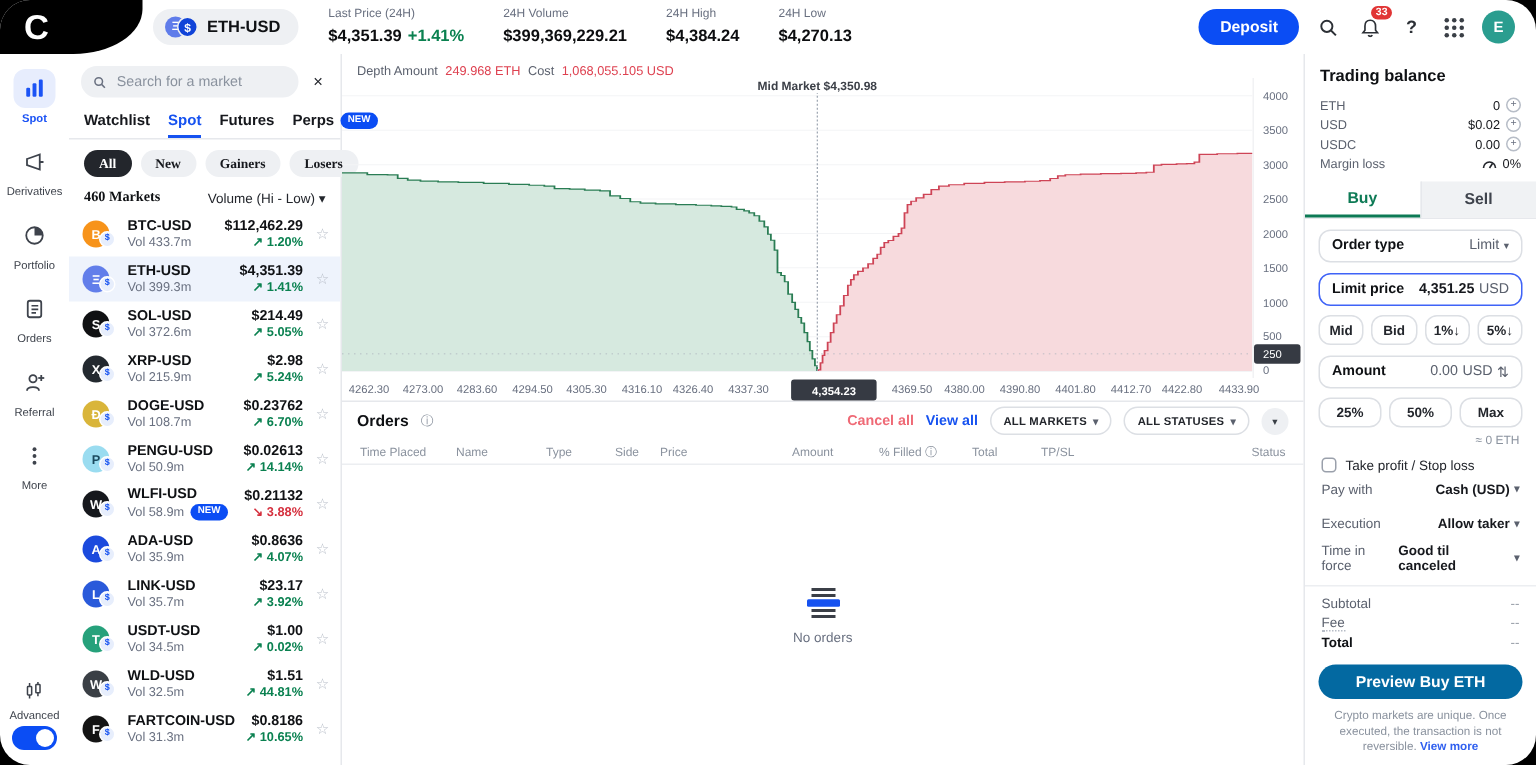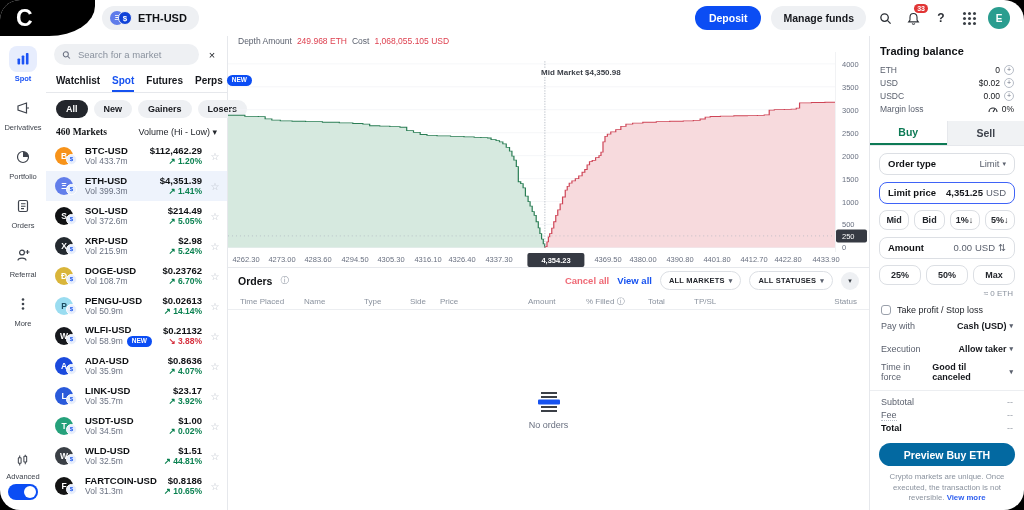--- a/index.html
+++ b/index.html
@@ -43,21 +43,21 @@
   .markets{width:182px;flex:none;border-right:1px solid #e6e8ec;display:flex;flex-direction:column;}
   .srow{display:flex;align-items:center;gap:6px;padding:8px 8px 6px 8px;}
   .sbox{flex:1;display:flex;align-items:center;gap:5px;background:#eef0f3;border-radius:13px;height:21px;padding:0 8px;}
   .sbox input{border:none;background:transparent;outline:none;font-size:9.5px;width:100%;font-family:inherit;color:#16181d;}
   .sbox input::placeholder{color:#8a929e;}
   .xclose{font-size:11px;color:#23262c;width:14px;text-align:center;}
   .mtabs{display:flex;gap:12px;padding:0 10px;border-bottom:1px solid #e6e8ec;height:22px;align-items:center;}
   .mtab{font-size:10px;font-weight:bold;color:#16181d;height:100%;display:flex;align-items:center;gap:4px;border-bottom:2px solid transparent;}
   .mtab.active{color:#1652f0;border-bottom-color:#1652f0;}
   .newb{background:#0b4df4;color:#fff;font-size:6.5px;font-weight:bold;border-radius:8px;padding:2px 5px;line-height:1;font-style:normal;}
-  .fpills{display:flex;gap:6px;padding:7px 10px 6px 10px;}
+  .fpills{display:flex;gap:6px;padding:7px 10px 6px 10px;font-family:Liberation Serif, serif;}
   .fpill{background:#eef0f3;color:#16181d;font-size:9px;font-weight:bold;border-radius:12px;padding:4px 10px;}
   .fpill.active{background:#23262c;color:#fff;}
   .crow{display:flex;align-items:center;justify-content:space-between;padding:3px 10px 4px 10px;}
   .crow b{font-size:9.5px;color:#0f1114;font-family:Liberation Serif, serif;}
   .crow span{font-size:9px;color:#23262c;}
   .mlist{flex:1;overflow:hidden;}
   .mrow{height:30px;display:flex;align-items:center;padding:0 6px 0 9px;gap:7px;}
   .mrow.sel{background:#eef3fc;}
   .coin{position:relative;width:20px;height:18px;flex:none;border-radius:50%;color:#fff;font-size:8.5px;font-weight:bold;line-height:18px;text-align:center;width:18px;}
   .coin.light{color:#1b4a5e;}
@@ -69,26 +69,26 @@
   .mpx b{font-size:9.5px;color:#0f1114;white-space:nowrap;}
   .mpx small{font-size:8.5px;font-weight:bold;}
   .mpx small.up{color:#0a8150;}
   .mpx small.down{color:#d5303e;}
   .star{color:#b9bfc9;font-size:10px;width:12px;text-align:center;flex:none;}
   
   .center{flex:1;min-width:0;display:flex;flex-direction:column;border-right:1px solid #e6e8ec;}
   .ctabs{height:21px;flex:none;display:flex;gap:18px;align-items:stretch;padding-left:10px;border-bottom:1px solid #eceef1;}
   .ctab{font-size:10px;font-weight:bold;color:#16181d;display:flex;align-items:center;border-bottom:2px solid transparent;}
   .ctab.active{color:#1652f0;border-bottom-color:#1652f0;}
-  .legend{height:16px;flex:none;display:flex;align-items:flex-start;gap:5px;padding-left:10px;font-size:8.5px;color:#5b616e;}
+  .legend{height:16px;flex:none;display:flex;align-items:flex-end;gap:5px;padding-left:10px;font-size:8.5px;color:#5b616e;}
   .legend b{color:#de4150;font-weight:normal;}
   .plotrow{flex:1;display:flex;min-height:0;}
   .plotinner{position:relative;flex:1;}
   .plotinner svg{position:absolute;inset:0;width:100%;height:100%;}
-  .midlbl{position:absolute;top:16px;transform:translateX(-50%);font-size:8px;font-weight:bold;color:#3b3f47;white-space:nowrap;background:#fff;padding:0 3px;margin-left:36px;}
+  .midlbl{position:absolute;top:1px;transform:translateX(-50%);font-size:8px;font-weight:bold;color:#3b3f47;white-space:nowrap;background:#fff;padding:0 3px;}
   .yaxis{width:34px;flex:none;position:relative;border-left:1px solid #f1f2f4;}
   .ytick{position:absolute;left:6px;transform:translateY(-50%);font-size:7.5px;color:#697080;}
   .ybadge{position:absolute;left:0;right:2px;transform:translateY(-50%);background:#363a43;color:#fff;font-size:7.5px;padding:2px 0 2px 6px;border-radius:2px;}
   .xaxis{height:15px;flex:none;position:relative;}
   .xtick{position:absolute;top:3px;transform:translateX(-50%);font-size:7.5px;color:#697080;white-space:nowrap;}
   .xbadge{position:absolute;top:1px;transform:translateX(-50%);background:#363a43;color:#fff;font-size:7.5px;font-weight:bold;padding:2.5px 14px;border-radius:2px;white-space:nowrap;}
   
   .obar{height:26px;flex:none;border-top:1px solid #e6e8ec;display:flex;align-items:center;padding:0 10px;gap:8px;}
   .obar .ttl{font-size:10.5px;font-weight:bold;color:#0f1114;}
   .info{color:#8a929e;font-size:8.5px;}
@@ -145,23 +145,28 @@
   <div class="hdr">
     <div class="notch"></div>
     <div class="logo">C</div>
     <div class="pairpill">
       <span class="cpair">
           <i>Ξ</i>
           <i>$</i>
         </span>
       <span>ETH-USD</span>
     </div>
+    <div class="stats" id="hdr-stats">
+        <div class="stat"><small>Last Price (24H)</small><b>$4,351.39</b><em>+1.41%</em></div>
+        <div class="stat"><small>24H Volume</small><b>$399,369,229.21</b></div>
+        <div class="stat"><small>24H High</small><b>$4,384.24</b></div>
+        <div class="stat"><small>24H Low</small><b>$4,270.13</b></div>
+      </div>
     <div class="hdr-right">
       <button class="btn-deposit">Deposit</button>
-      <button class="btn-manage">Manage funds</button>
       <span class="hicon">
         <svg width="13" height="13" viewBox="0 0 14 14">
             <circle cx="6" cy="6" r="4" fill="none" stroke="#2c3036" stroke-width="1.4"></circle>
             <line x1="9" y1="9" x2="12.5" y2="12.5" stroke="#2c3036" stroke-width="1.4"></line>
           </svg>
       </span>
       <span class="hicon">
         <svg width="13" height="13" viewBox="0 0 14 14">
             <path d="M7 1.6c-2.6 0-3.8 1.9-3.8 4.2v3L1.8 10.6h10.4L10.8 8.8v-3c0-2.3-1.2-4.2-3.8-4.2z" fill="none" stroke="#2c3036" stroke-width="1.2"></path>
             <path d="M5.6 12.2a1.5 1.5 0 0 0 2.8 0" fill="none" stroke="#2c3036" stroke-width="1.2"></path>

